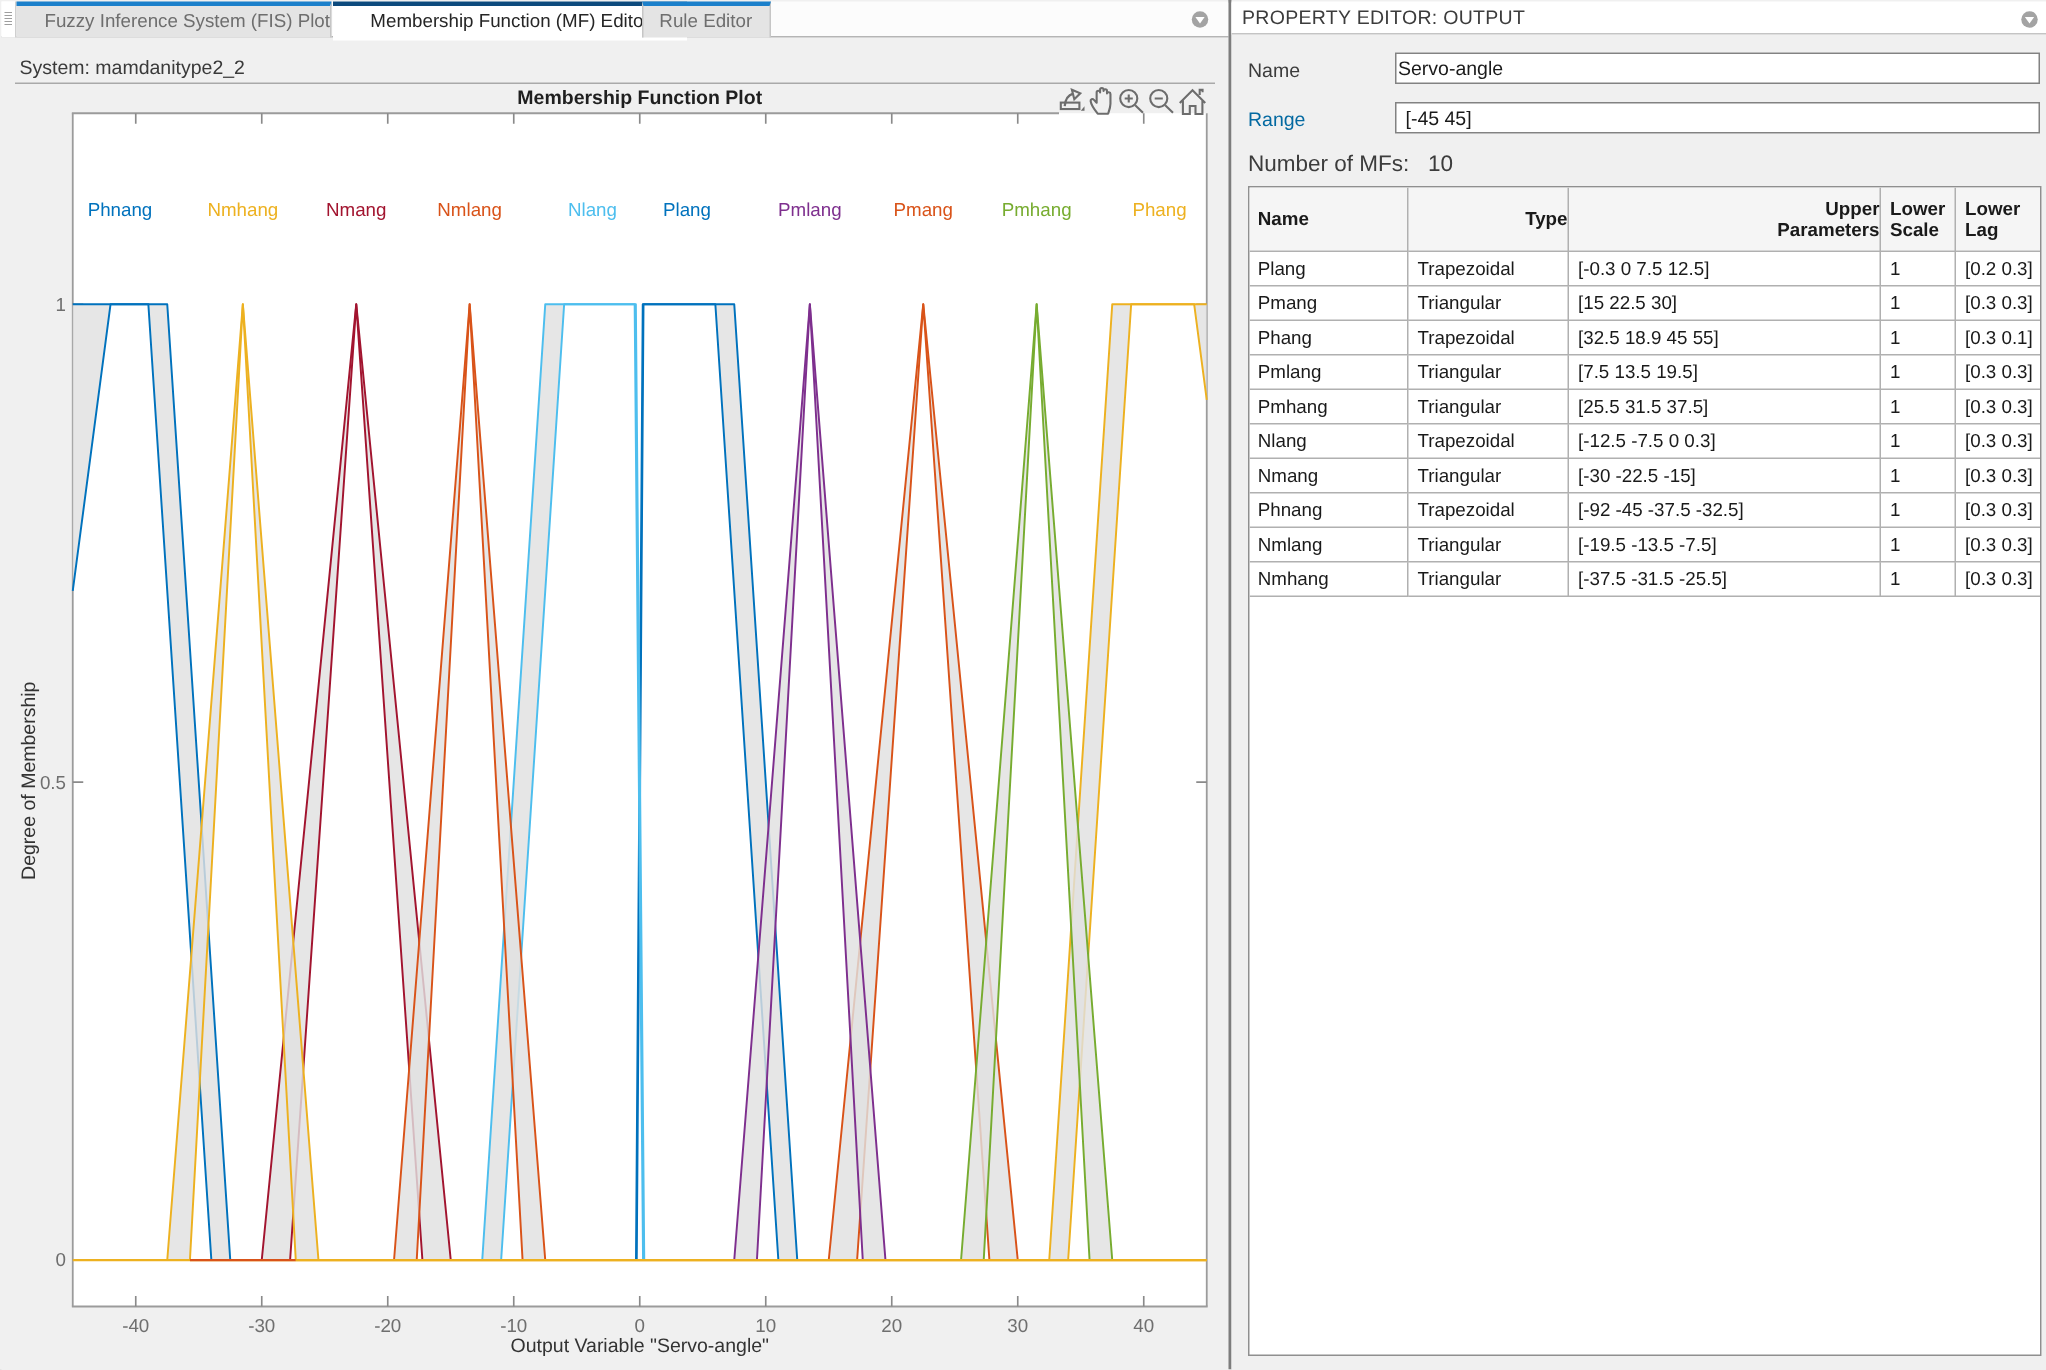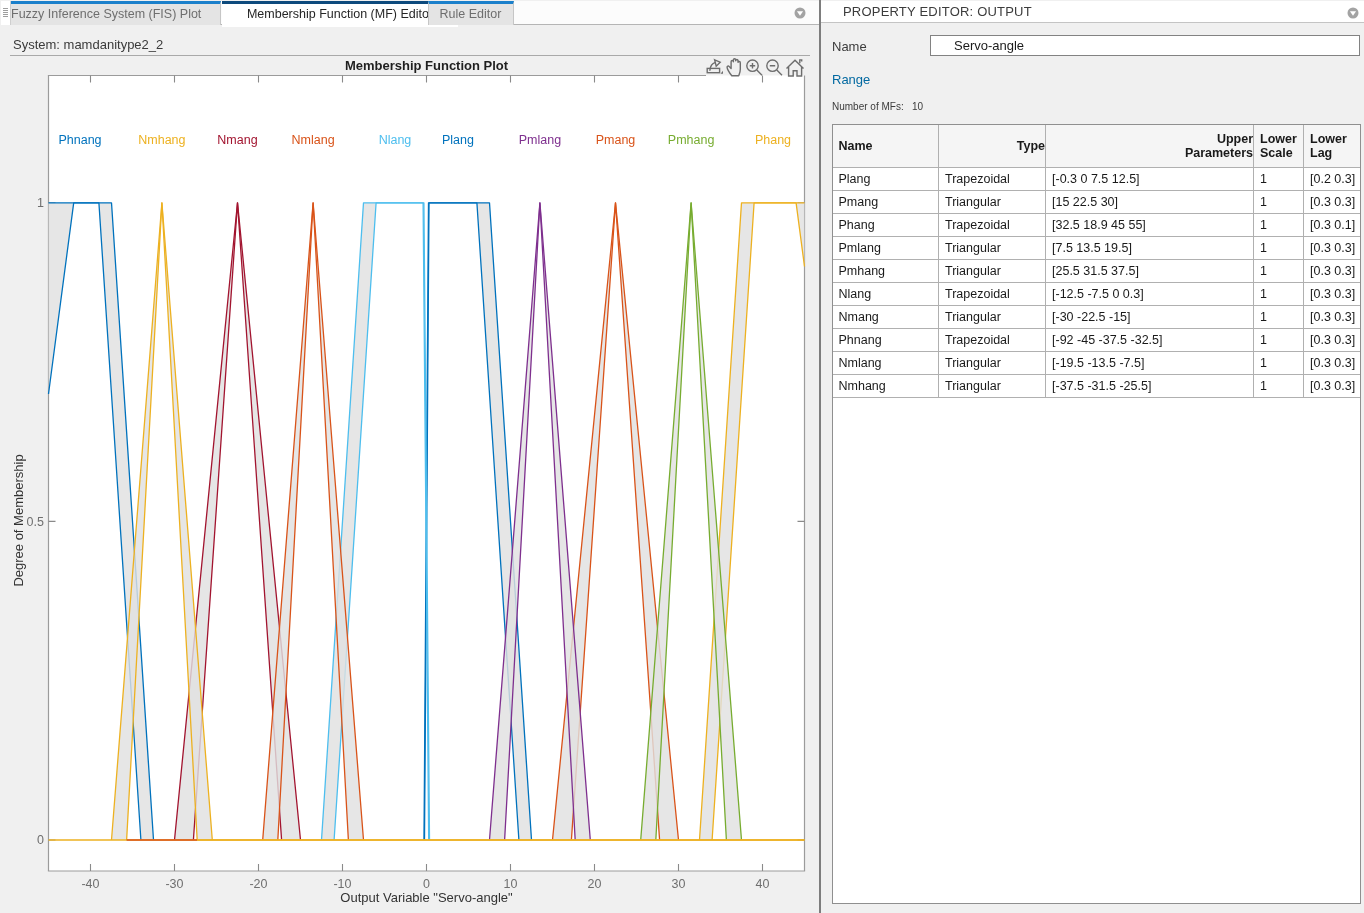--- a/index.html
+++ b/index.html
@@ -5,21 +5,21 @@
 .abs{position:absolute;}
 </style></head>
 <body>
 <div class="abs" style="left:0;top:0;width:1364px;height:1.5px;background:#9a9a9a"></div>
 <div class="abs" style="left:0;top:0;width:1px;height:913px;background:#b0b0b0"></div>
 
 <div class="abs" style="left:0;top:0;width:819px;height:913px;background:#f0f0f0">
   <div class="abs" style="left:1px;top:1px;width:818px;height:24px;background:#fcfcfc;border-bottom:1px solid #b5b5b5"></div>
   <div class="abs" style="left:1px;top:1px;width:9.5px;height:24px;background:#ffffff;border-right:1px solid #cfcfcf"></div>
   <div class="abs" style="left:3px;top:8px;width:5px;height:9px;background:repeating-linear-gradient(#9e9e9e 0,#9e9e9e 1px,transparent 1px,transparent 2px)"></div>
-  <div class="abs" style="left:11px;top:1px;width:210px;height:24px;background:#e4e4e4;border-right:1px solid #c6c6c6;border-top:3px solid #1b80cb;color:#6e6e6e;font-size:12.5px;text-align:left;line-height:20px">Fuzzy Inference System (FIS) Plot</div>
+  <div class="abs" style="left:11px;top:1px;width:210px;height:24px;background:#e4e4e4;border-right:1px solid #c6c6c6;border-top:3px solid #1b80cb;color:#6e6e6e;font-size:12.5px;text-align:right;line-height:20px">Fuzzy Inference System (FIS) Plot</div>
   <div class="abs" style="left:222px;top:1px;width:236px;height:26px;background:#ffffff;border-top:3px solid #0d4a7d;color:#262626;font-size:12.5px;text-align:center;line-height:20px">Membership Function (MF) Editor</div>
   <div class="abs" style="left:427.5px;top:1px;width:86px;height:24px;background:#e4e4e4;border-left:1px solid #c6c6c6;border-right:1px solid #c6c6c6;border-top:3px solid #1b80cb;color:#6e6e6e;font-size:12.5px;text-align:center;line-height:20px">Rule Editor</div>
   <svg style="position:absolute;left:793px;top:6.199999999999999px" width="14" height="14">
       <circle cx="7" cy="7" r="5.5" fill="#a3a3a3"></circle>
       <path d="M3.9,5.3 h6.2 l-3.1,4.4 z" fill="#ffffff"></path>
     </svg>
   <div class="abs" style="left:13px;top:37px;font-size:13px;color:#3a3a3a">System: mamdanitype2_2</div>
   <div class="abs" style="left:10px;top:55px;width:800px;height:1px;background:#a9a9a9"></div>
   <svg class="abs" style="left:0;top:0" width="817" height="913" viewBox="0 0 817 913">
       <rect x="48.5" y="75.5" width="756.0" height="795.5" fill="#ffffff"></rect>
@@ -107,29 +107,30 @@
         <circle cx="772.5" cy="65.7" r="5.7" fill="none"></circle>
         <path d="M776.8,70.1 l5.2,5.1 M769.8,65.7 h5.4" fill="none"></path>
         <path d="M786.5,68.6 l8.5,-8.4 8.5,8.4 M788.6,67 v9 h4.6 v-5.3 h3.8 v5.3 h4.6 v-9 M799.8,63.3 v-3.4 h1.9 v1.6" fill="none"></path>
       </g>
     </svg>
 </div>
 
 <div class="abs" style="left:819px;top:0;width:2px;height:913px;background:#7d7d7d"></div>
 
 <div class="abs" style="left:821px;top:0;width:543px;height:913px;background:#f0f0f0">
-  <div class="abs" style="left:0;top:1px;width:543px;height:22px;background:#ffffff;border-bottom:1px solid #c4c4c4;font-size:13px;color:#3c3c3c;line-height:22px;padding-left:22px;letter-spacing:0.2px">PROPERTY EDITOR: OUTPUT</div>
+  <div class="abs" style="left:0;top:1px;width:543px;height:22px;background:#ffffff;border-bottom:1px solid #c4c4c4;font-size:13px;color:#3c3c3c;line-height:22px;padding-left:7px;letter-spacing:0.2px">PROPERTY EDITOR: OUTPUT</div>
   <svg style="position:absolute;left:524.8px;top:6.199999999999999px" width="14" height="14">
       <circle cx="7" cy="7" r="5.5" fill="#a3a3a3"></circle>
       <path d="M3.9,5.3 h6.2 l-3.1,4.4 z" fill="#ffffff"></path>
     </svg>
   <div class="abs" style="left:11px;top:39px;font-size:13px;color:#3c3c3c">Name</div>
-  <div class="abs" style="left:109px;top:35px;width:430px;height:21px;background:#fff;border:1px solid #828282;font-size:13px;color:#1a1a1a;line-height:19px;padding-left:23px">Servo-angle</div>
+  <div class="abs" style="left:109px;top:35px;width:430px;height:21px;background:#fff;border:1px solid #828282;font-size:13px;color:#1a1a1a;line-height:19px;padding-left:1px">Servo-angle</div>
   <div class="abs" style="left:11px;top:72px;font-size:13px;color:#0369a1">Range</div>
-  <div class="abs" style="left:11px;top:101px;font-size:10px;color:#3c3c3c">Number of MFs:&nbsp;&nbsp;&nbsp;10</div>
+  <div class="abs" style="left:109px;top:68px;width:430px;height:21px;background:#fff;border:1px solid #828282;font-size:13px;color:#1a1a1a;line-height:19px;padding-left:6px">[-45 45]</div>
+  <div class="abs" style="left:11px;top:101px;font-size:15px;color:#3c3c3c">Number of MFs:&nbsp;&nbsp;&nbsp;10</div>
   <div class="abs" style="left:10.5px;top:124px;width:529px;height:780px;background:#ffffff;border:1px solid #8f8f8f;overflow:hidden">
     <table style="border-collapse:collapse;table-layout:fixed;width:528px;font-size:12.5px;color:#1a1a1a">
       <colgroup>
           <col style="width:106px">
           <col style="width:107px">
           <col style="width:208px">
           <col style="width:50px">
           <col style="width:57px">
         </colgroup>
       <thead>

